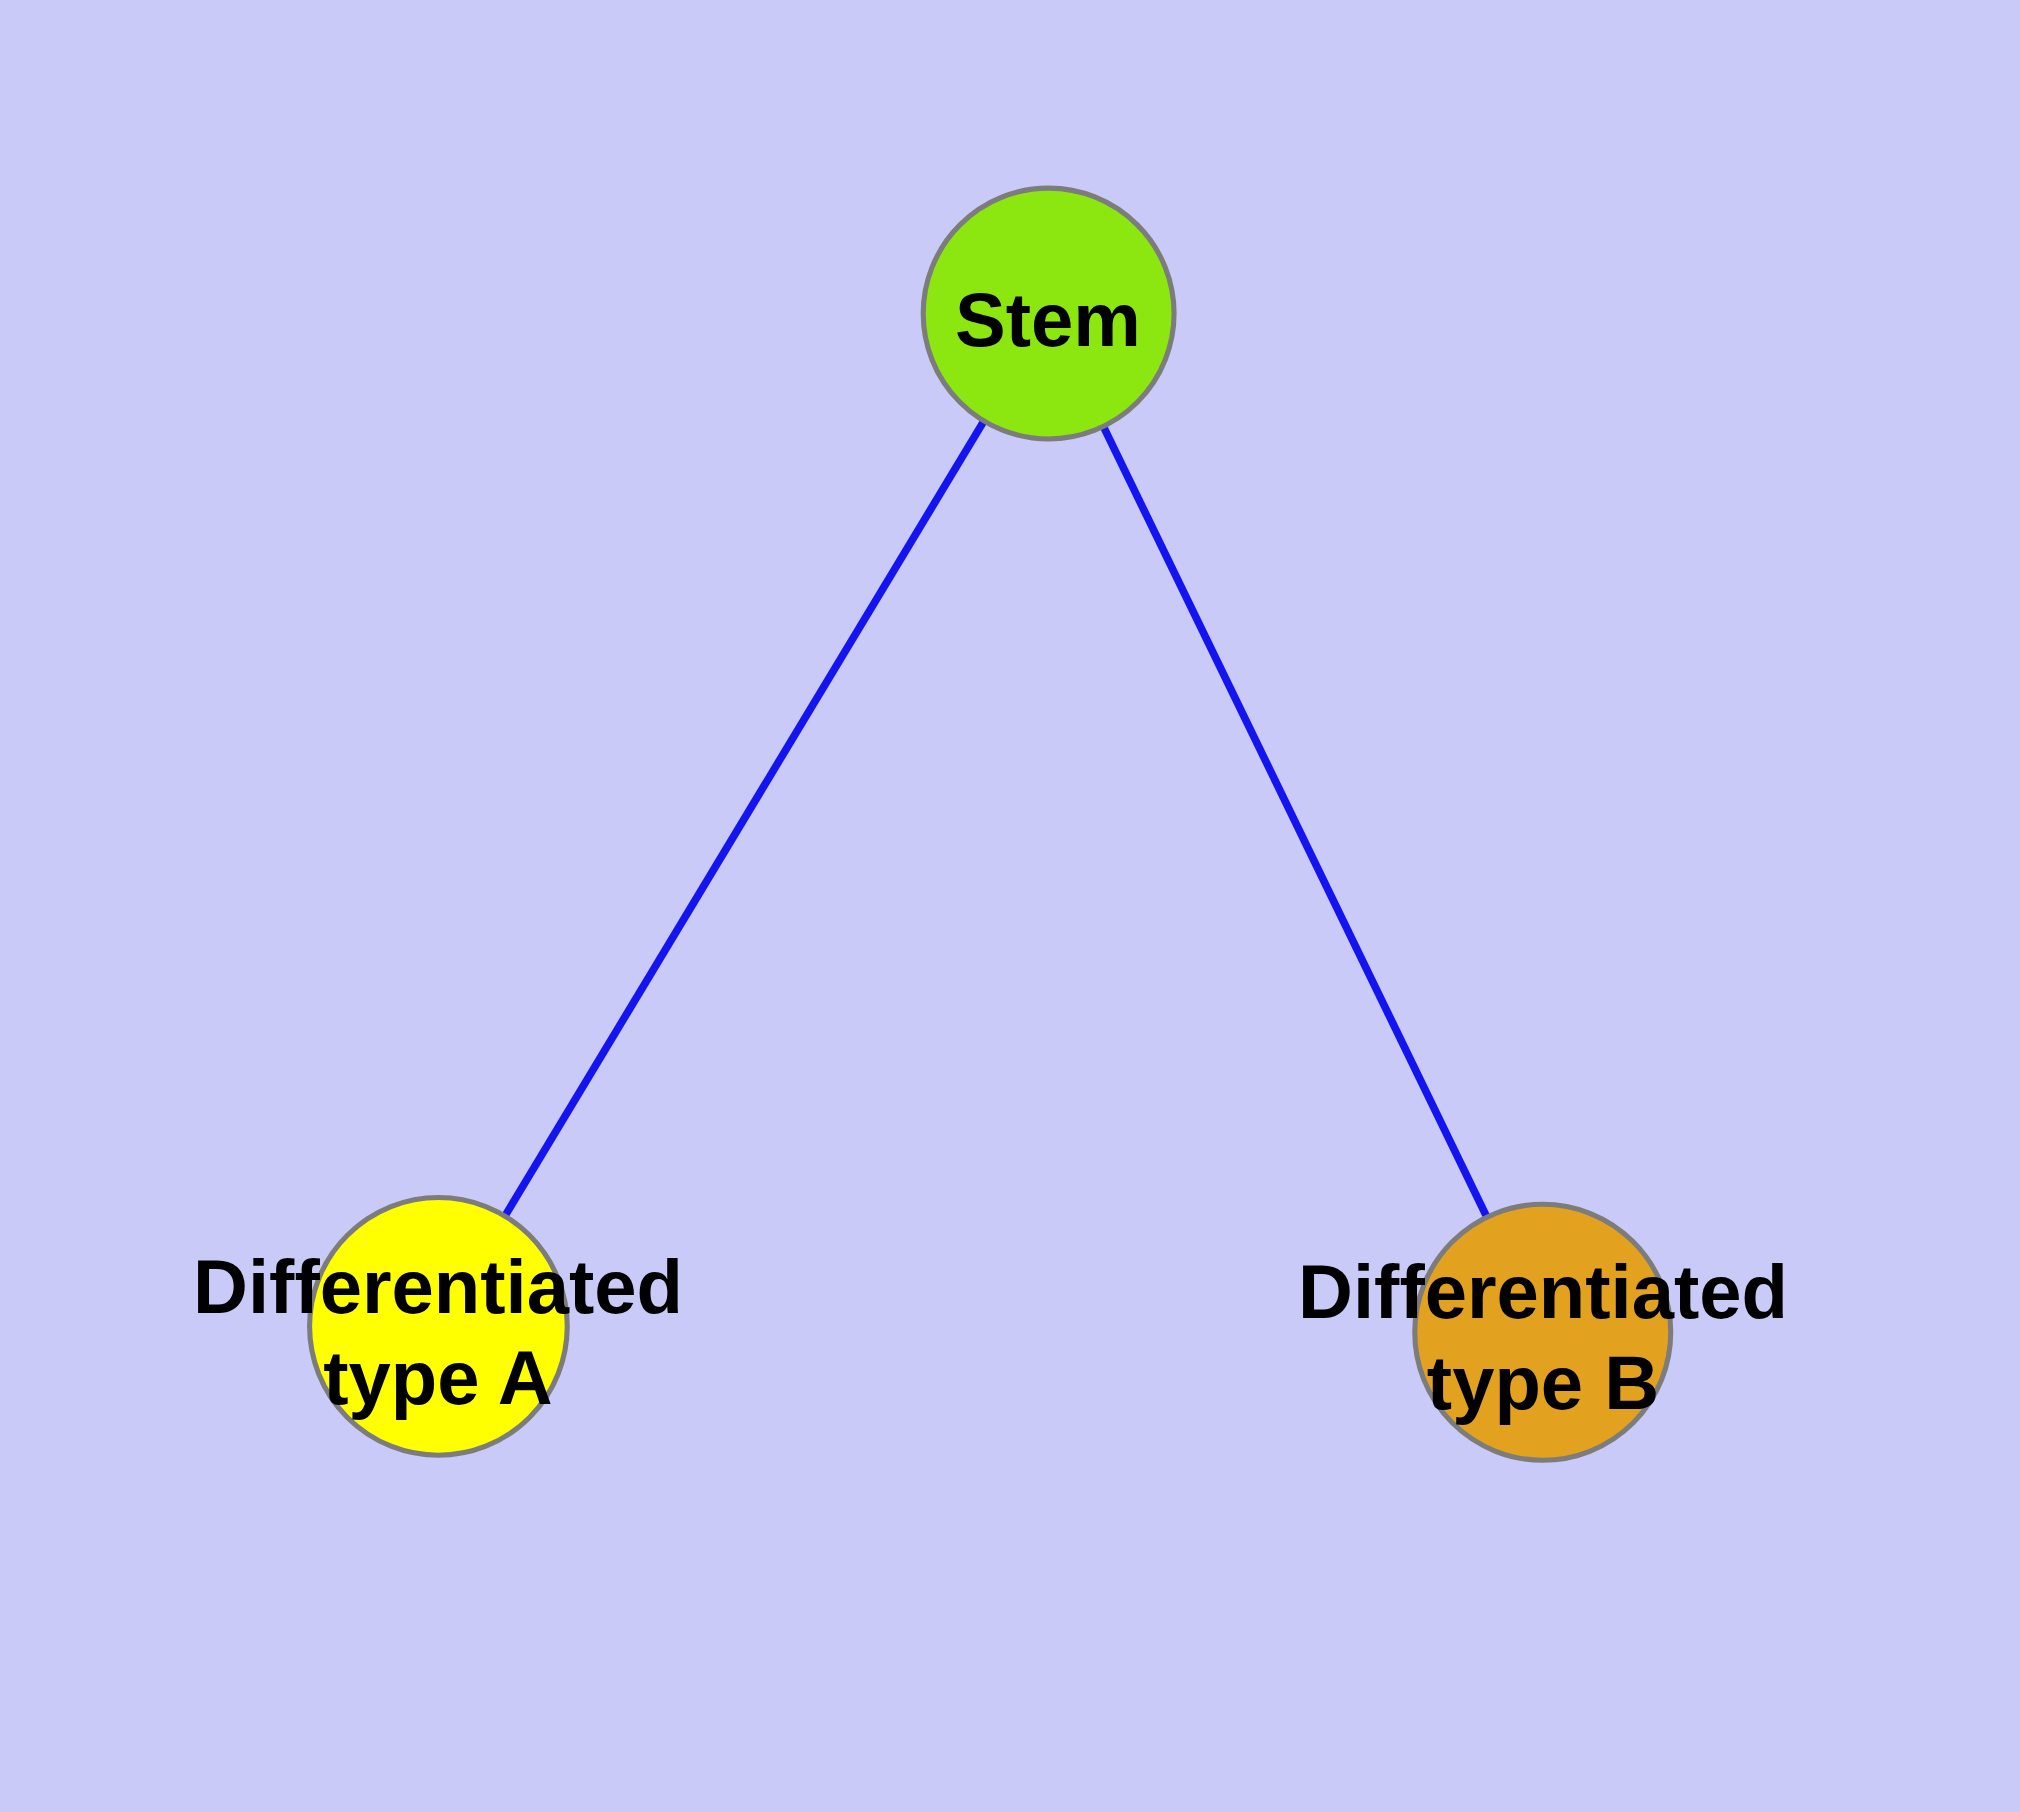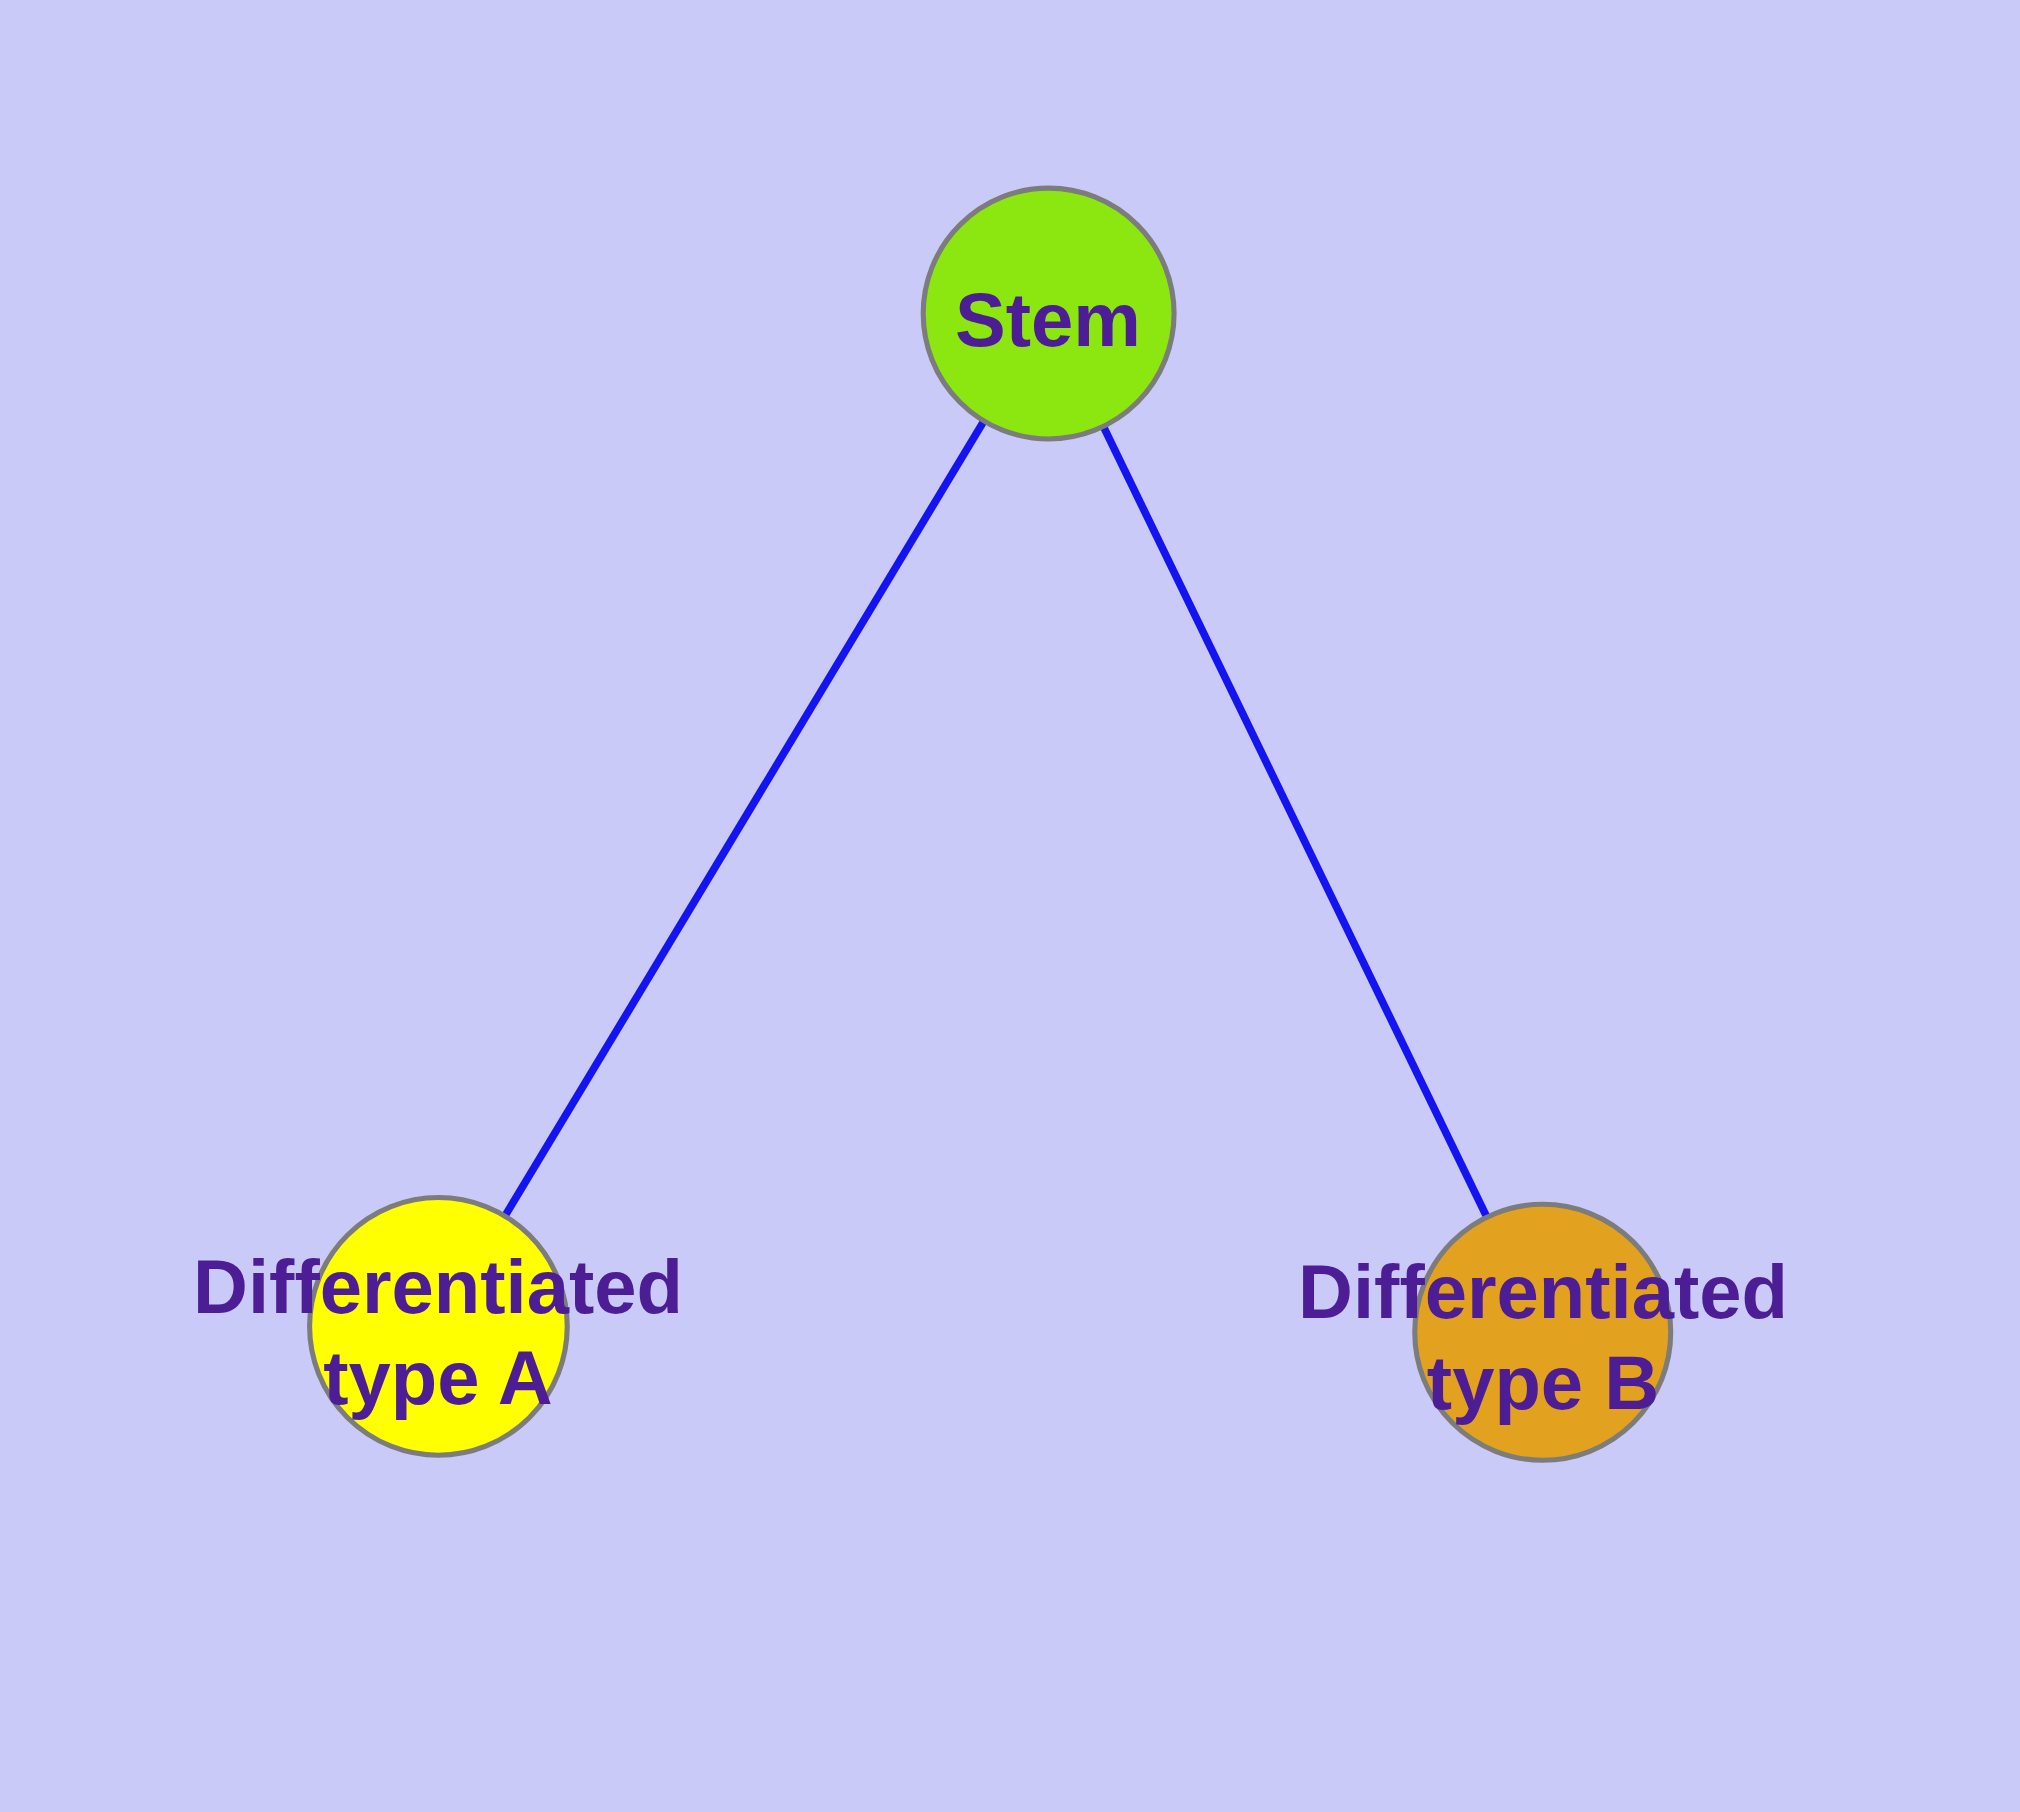--- a/index.html
+++ b/index.html
@@ -27,21 +27,21 @@
     stroke-width: 9;
     fill: none;
   }
   .node-circle {
     stroke: #7C7C7C;
     stroke-width: 6;
   }
   .node-label {
     position: absolute;
     transform: translate(-50%, -50%);
-    color: #4c1d95;
+    color: #000000;
     font-weight: 700;
     font-size: 76px;
     line-height: 1.2;
     text-align: center;
     white-space: pre-line;
     z-index: 3;
     pointer-events: none;
   }
   .label-stem   { left: 1048px; top: 320px; }
   .label-type-a { left: 438px;  top: 1332px; }

